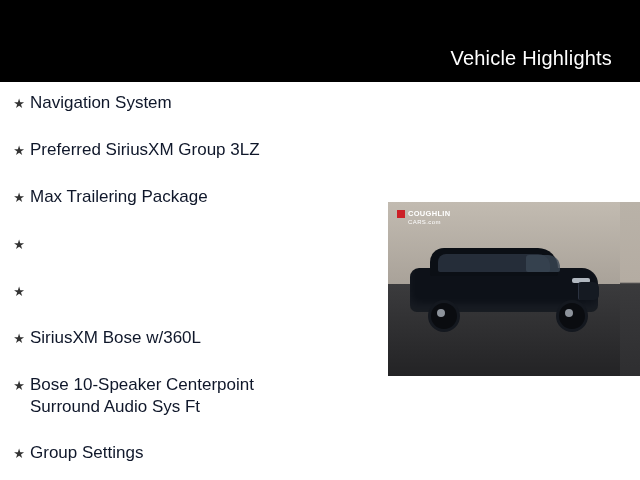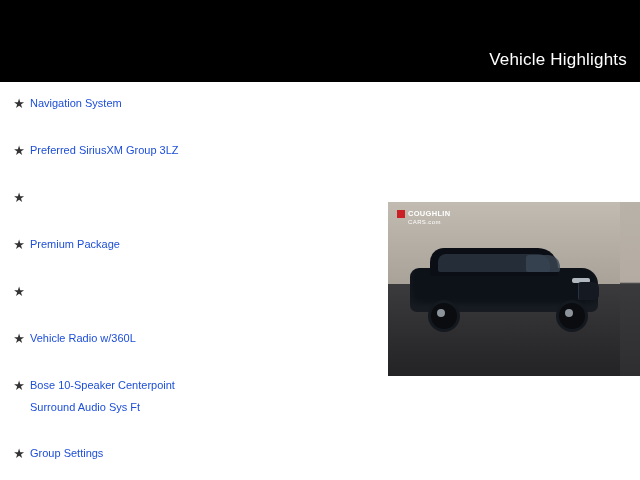--- a/index.html
+++ b/index.html
@@ -23,24 +23,24 @@
   .header-bar {
     position: absolute;
     left: 0;
     top: 0;
     width: 640px;
     height: 82px;
     background: #000000;
   }
   .header-title {
     position: absolute;
-    right: 13px;
+    right: 28px;
     bottom: 12px;
     color: #ffffff;
-    font-size: 17px;
+    font-size: 20px;
     letter-spacing: 0.2px;
     white-space: nowrap;
   }
   .content {
     position: absolute;
     left: 0;
     top: 82px;
     width: 640px;
     height: 398px;
   }
@@ -59,22 +59,22 @@
     flex: 0 0 auto;
     width: 22px;
     color: #333333;
     font-size: 13px;
     line-height: 22px;
     text-align: center;
     padding-top: 1px;
   }
   .feature-label {
     flex: 1 1 auto;
-    color: #1d4ed8;
-    font-size: 11px;
+    color: #0f172a;
+    font-size: 17px;
     line-height: 22px;
     white-space: pre-line;
   }
   .photo {
     position: absolute;
     left: 388px;
     top: 120px;
     width: 272px;
     height: 174px;
     background: linear-gradient(to bottom, #b9b2a8 0%, #b4aca2 46%, #3a3a3c 47%, #2e2e30 100%);
@@ -227,34 +227,34 @@
         <span class="feature-label">Navigation System</span>
       </div>
 
       <div class="feature-row">
         <span class="bullet">★</span>
         <span class="feature-label">Preferred SiriusXM Group 3LZ</span>
       </div>
 
       <div class="feature-row">
         <span class="bullet">★</span>
-      </div>
-
-      <div class="feature-row">
-        <span class="bullet">★</span>
-        <span class="feature-label">Premium Package</span>
-      </div>
-
-      <div class="feature-row">
-        <span class="bullet">★</span>
-      </div>
-
-      <div class="feature-row">
-        <span class="bullet">★</span>
-        <span class="feature-label">Vehicle Radio w/360L</span>
+        <span class="feature-label">Max Trailering Package</span>
+      </div>
+
+      <div class="feature-row">
+        <span class="bullet">★</span>
+      </div>
+
+      <div class="feature-row">
+        <span class="bullet">★</span>
+      </div>
+
+      <div class="feature-row">
+        <span class="bullet">★</span>
+        <span class="feature-label">SiriusXM Bose w/360L</span>
       </div>
 
       <div class="feature-row">
         <span class="bullet">★</span>
         <span class="feature-label">Bose 10-Speaker Centerpoint
 Surround Audio Sys Ft</span>
       </div>
 
       <div class="feature-row">
         <span class="bullet">★</span>

